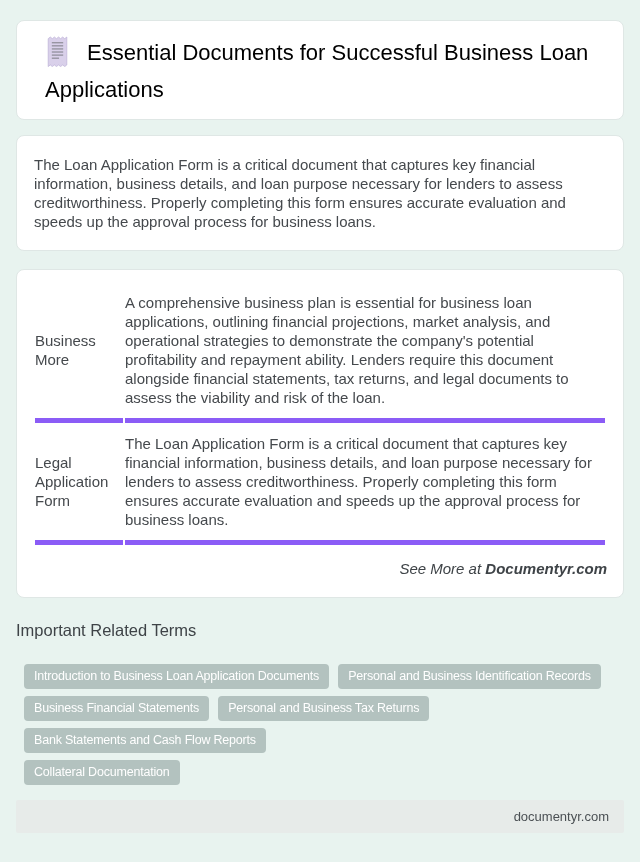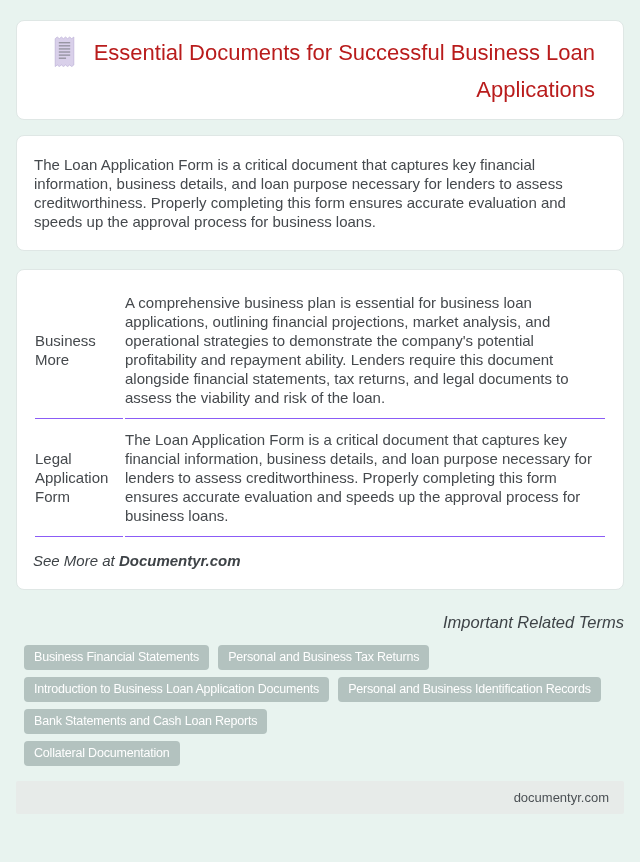--- a/index.html
+++ b/index.html
@@ -18,52 +18,52 @@
   }
   
   .title-card {
     margin-top:20px;
     min-height:100px;
     display:flex; align-items:center; justify-content:center;
   }
   h1.title {
     margin:8px 0; padding:0 28px;
     font-size:22px; font-weight:400; line-height:30px;
-    color:#b91c1c; text-align:right;
+    color:#000000; text-align:left;
   }
   .doc-icon { display:inline-block; vertical-align:-7px; margin-right:17px; }
   
   .intro-card { margin-top:15px; padding:19px 17px; }
   .intro-card p {
     margin:0;
     font-size:15px; line-height:19px; color:#45494d;
   }
   
   .table-card { margin-top:18px; padding:12px 16px 14px; }
   table.terms {
     width:100%;
     border-collapse:separate; border-spacing:2px 0;
     font-size:15px; line-height:19px; color:#45494d;
   }
   table.terms td {
-    border-bottom:1px solid #8b5cf6;
+    border-bottom:5px solid #8b5cf6;
     padding:11px 0;
     vertical-align:middle;
   }
   td.term  { width:88px; padding-right:6px; }
   td.descr { padding-left:7px; }
   .see-more {
-    margin:15px 0 6px; text-align:left;
+    margin:15px 0 6px; text-align:right;
     font-style:italic; font-size:15px; color:#3e4347;
   }
   .see-more b { font-weight:700; }
   
   h2.related-heading {
-    margin:23px 0 13px; text-align:right;
-    font-size:16.5px; font-weight:500; color:#3e4347;font-style:italic;
+    margin:23px 0 24px; text-align:left;
+    font-size:16.5px; font-weight:500; color:#3e4347;
   }
   .pills { padding:0 8px; }
   .pill-row { display:flex; gap:9px; margin-bottom:7px; white-space:nowrap; }
   .pill {
     display:inline-block;
     background:#b3c2bf; color:#ffffff;
     font-size:12.5px; letter-spacing:-0.2px; line-height:15px;
     padding:5px 10px; border-radius:4px;
     cursor:pointer;
   }
@@ -115,29 +115,29 @@
     <p class="see-more">
       <span>See More at</span>
       <b>Documentyr.com</b>
     </p>
   </section>
 
   <h2 class="related-heading">Important Related Terms</h2>
 
   <div class="pills">
     <div class="pill-row">
+      <span class="pill">Introduction to Business Loan Application Documents</span>
+      <span class="pill">Personal and Business Identification Records</span>
+    </div>
+    <div class="pill-row">
       <span class="pill">Business Financial Statements</span>
       <span class="pill">Personal and Business Tax Returns</span>
     </div>
     <div class="pill-row">
-      <span class="pill">Introduction to Business Loan Application Documents</span>
-      <span class="pill">Personal and Business Identification Records</span>
-    </div>
-    <div class="pill-row">
-      <span class="pill">Bank Statements and Cash Loan Reports</span>
+      <span class="pill">Bank Statements and Cash Flow Reports</span>
     </div>
     <div class="pill-row">
       <span class="pill">Collateral Documentation</span>
     </div>
   </div>
 
   <footer class="site-bar">
     <span>documentyr.com</span>
   </footer>
 

